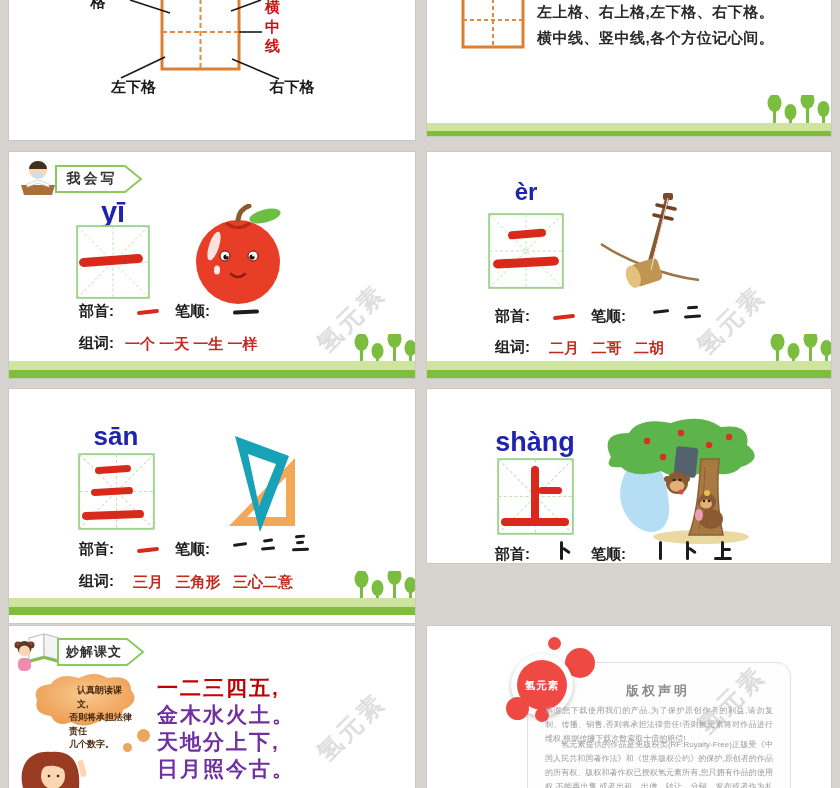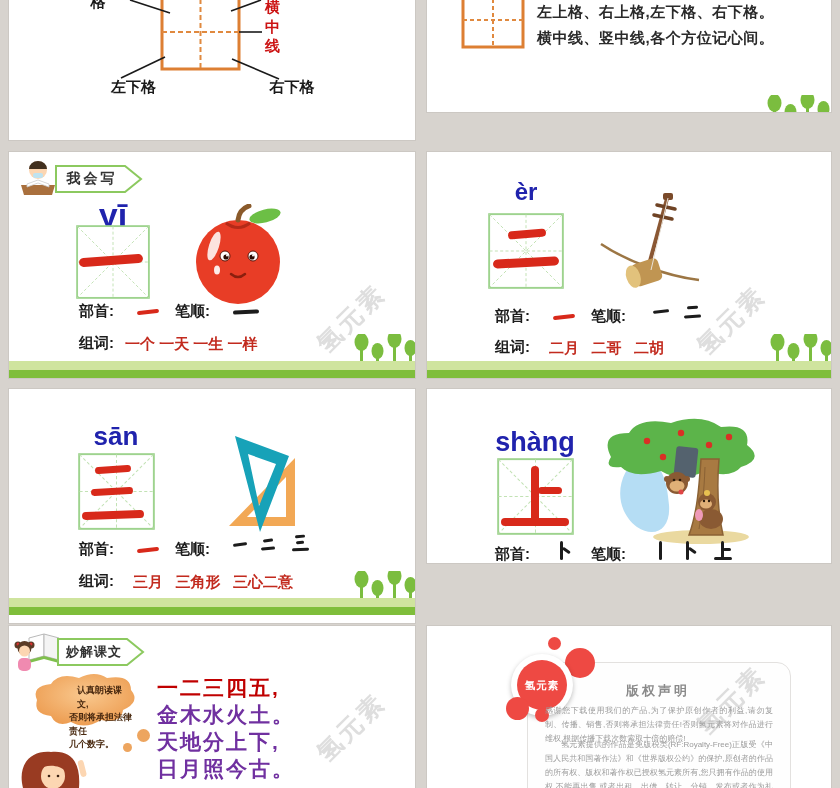--- a/index.html
+++ b/index.html
@@ -49,21 +49,21 @@
         <line x1="156" y1="57" x2="112" y2="78"></line>
         <line x1="223" y1="59" x2="270" y2="79"></line>
       </g>
     </svg>
     <div class="gridlabel" style="left:80px;top:-7px;width:18px;">格</div>
     <div class="gridlabel" style="left:255px;top:-3px;width:17px;color:#cc1414;line-height:1.3;">横中线</div>
     <div class="gridlabel" style="left:101px;top:78px;width:46px;text-align:right;">左下格</div>
     <div class="gridlabel" style="left:260px;top:78px;width:46px;">右下格</div>
   </div>
 
-  <div class="card" style="left:427px;top:0;width:404px;height:112px;">
+  <div class="card" style="left:427px;top:0;width:404px;height:136px;">
     <svg class="abs" style="left:0;top:0;" width="404" height="120" viewBox="0 0 404 120">
       <rect x="36" y="-15" width="60" height="62" fill="none" stroke="#dd7f33" stroke-width="3"></rect>
       <line x1="36" y1="20" x2="96" y2="20" stroke="#e0893f" stroke-width="2" stroke-dasharray="4,3"></line>
       <line x1="66" y1="-15" x2="66" y2="47" stroke="#e0893f" stroke-width="2" stroke-dasharray="4,3"></line>
     </svg>
     <div class="r1txt" style="left:110px;top:3px;">左上格、右上格,左下格、右下格。</div>
     <div class="r1txt" style="left:110px;top:29px;">横中线、竖中线,各个方位记心间。</div>
     <svg class="abs" style="left:338px;top:95px;" width="68" height="36" viewBox="0 0 68 36">
       <g fill="#7bbd3f">
         <rect x="8" y="8" width="3" height="28"></rect>
@@ -89,21 +89,21 @@
       <rect x="16" y="16" width="10" height="5" rx="2" fill="#bfe3f0"></rect>
       <path d="M10,27 L21,23 L32,27 L32,30 L21,26 L10,30 Z" fill="#ffffff" stroke="#cccccc" stroke-width="0.8"></path>
     </svg>
     <div class="pennant" style="left:46px;top:13px;">
       <svg width="88" height="28" viewBox="0 0 88 28">
           <polygon points="1,1 70,1 86,14 70,27 1,27" fill="#ffffff" stroke="#8cc95f" stroke-width="2"></polygon>
         </svg>
       <span style="letter-spacing:3px;">我会写</span>
     </div>
 
-    <div class="pinyin" style="left:74px;top:44px;width:60px;font-size:34px;">yī</div>
+    <div class="pinyin" style="left:74px;top:44px;width:60px;font-size:29px;">yī</div>
 
     <svg class="abs" style="left:67px;top:73px;" width="74" height="74" viewBox="0 0 100 100">
       <rect x="1.5" y="1.5" width="97" height="97" fill="#ffffff" stroke="#9ed38e" stroke-width="2.5"></rect>
       <g stroke="#c2e2b4" stroke-width="1.3" stroke-dasharray="4,3">
         <line x1="2" y1="2" x2="98" y2="98"></line>
           <line x1="98" y1="2" x2="2" y2="98"></line>
         <line x1="50" y1="2" x2="50" y2="98"></line>
           <line x1="2" y1="50" x2="98" y2="50"></line>
       </g>
     </svg>

